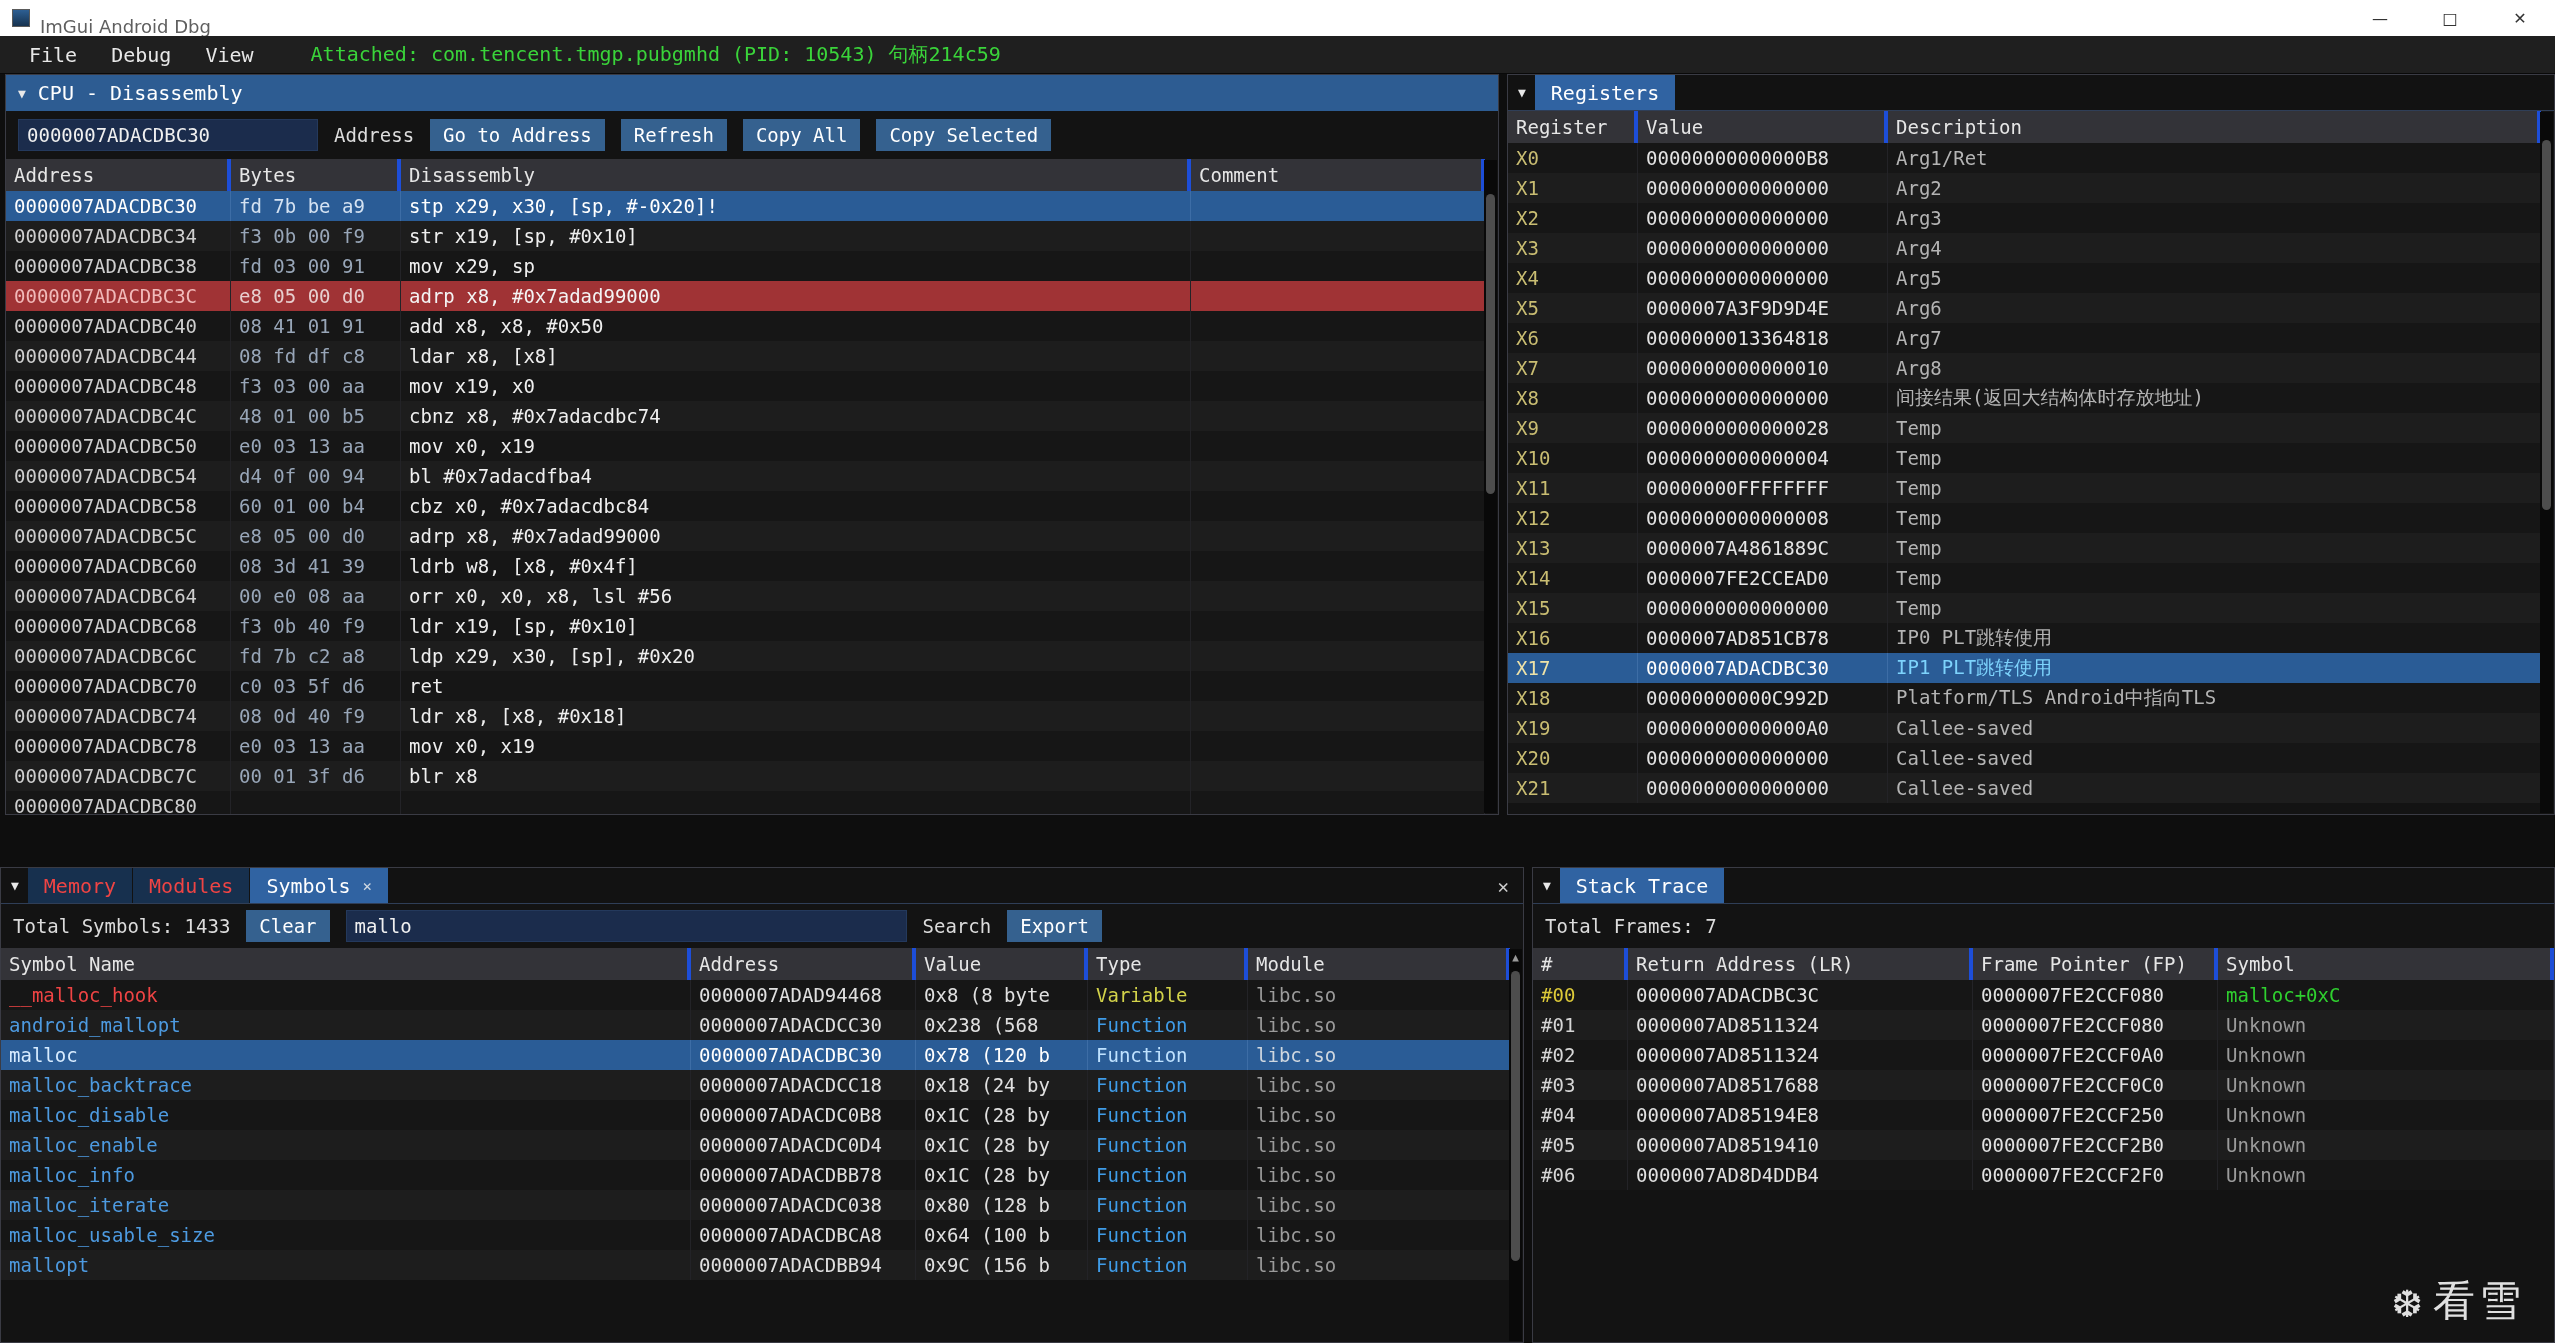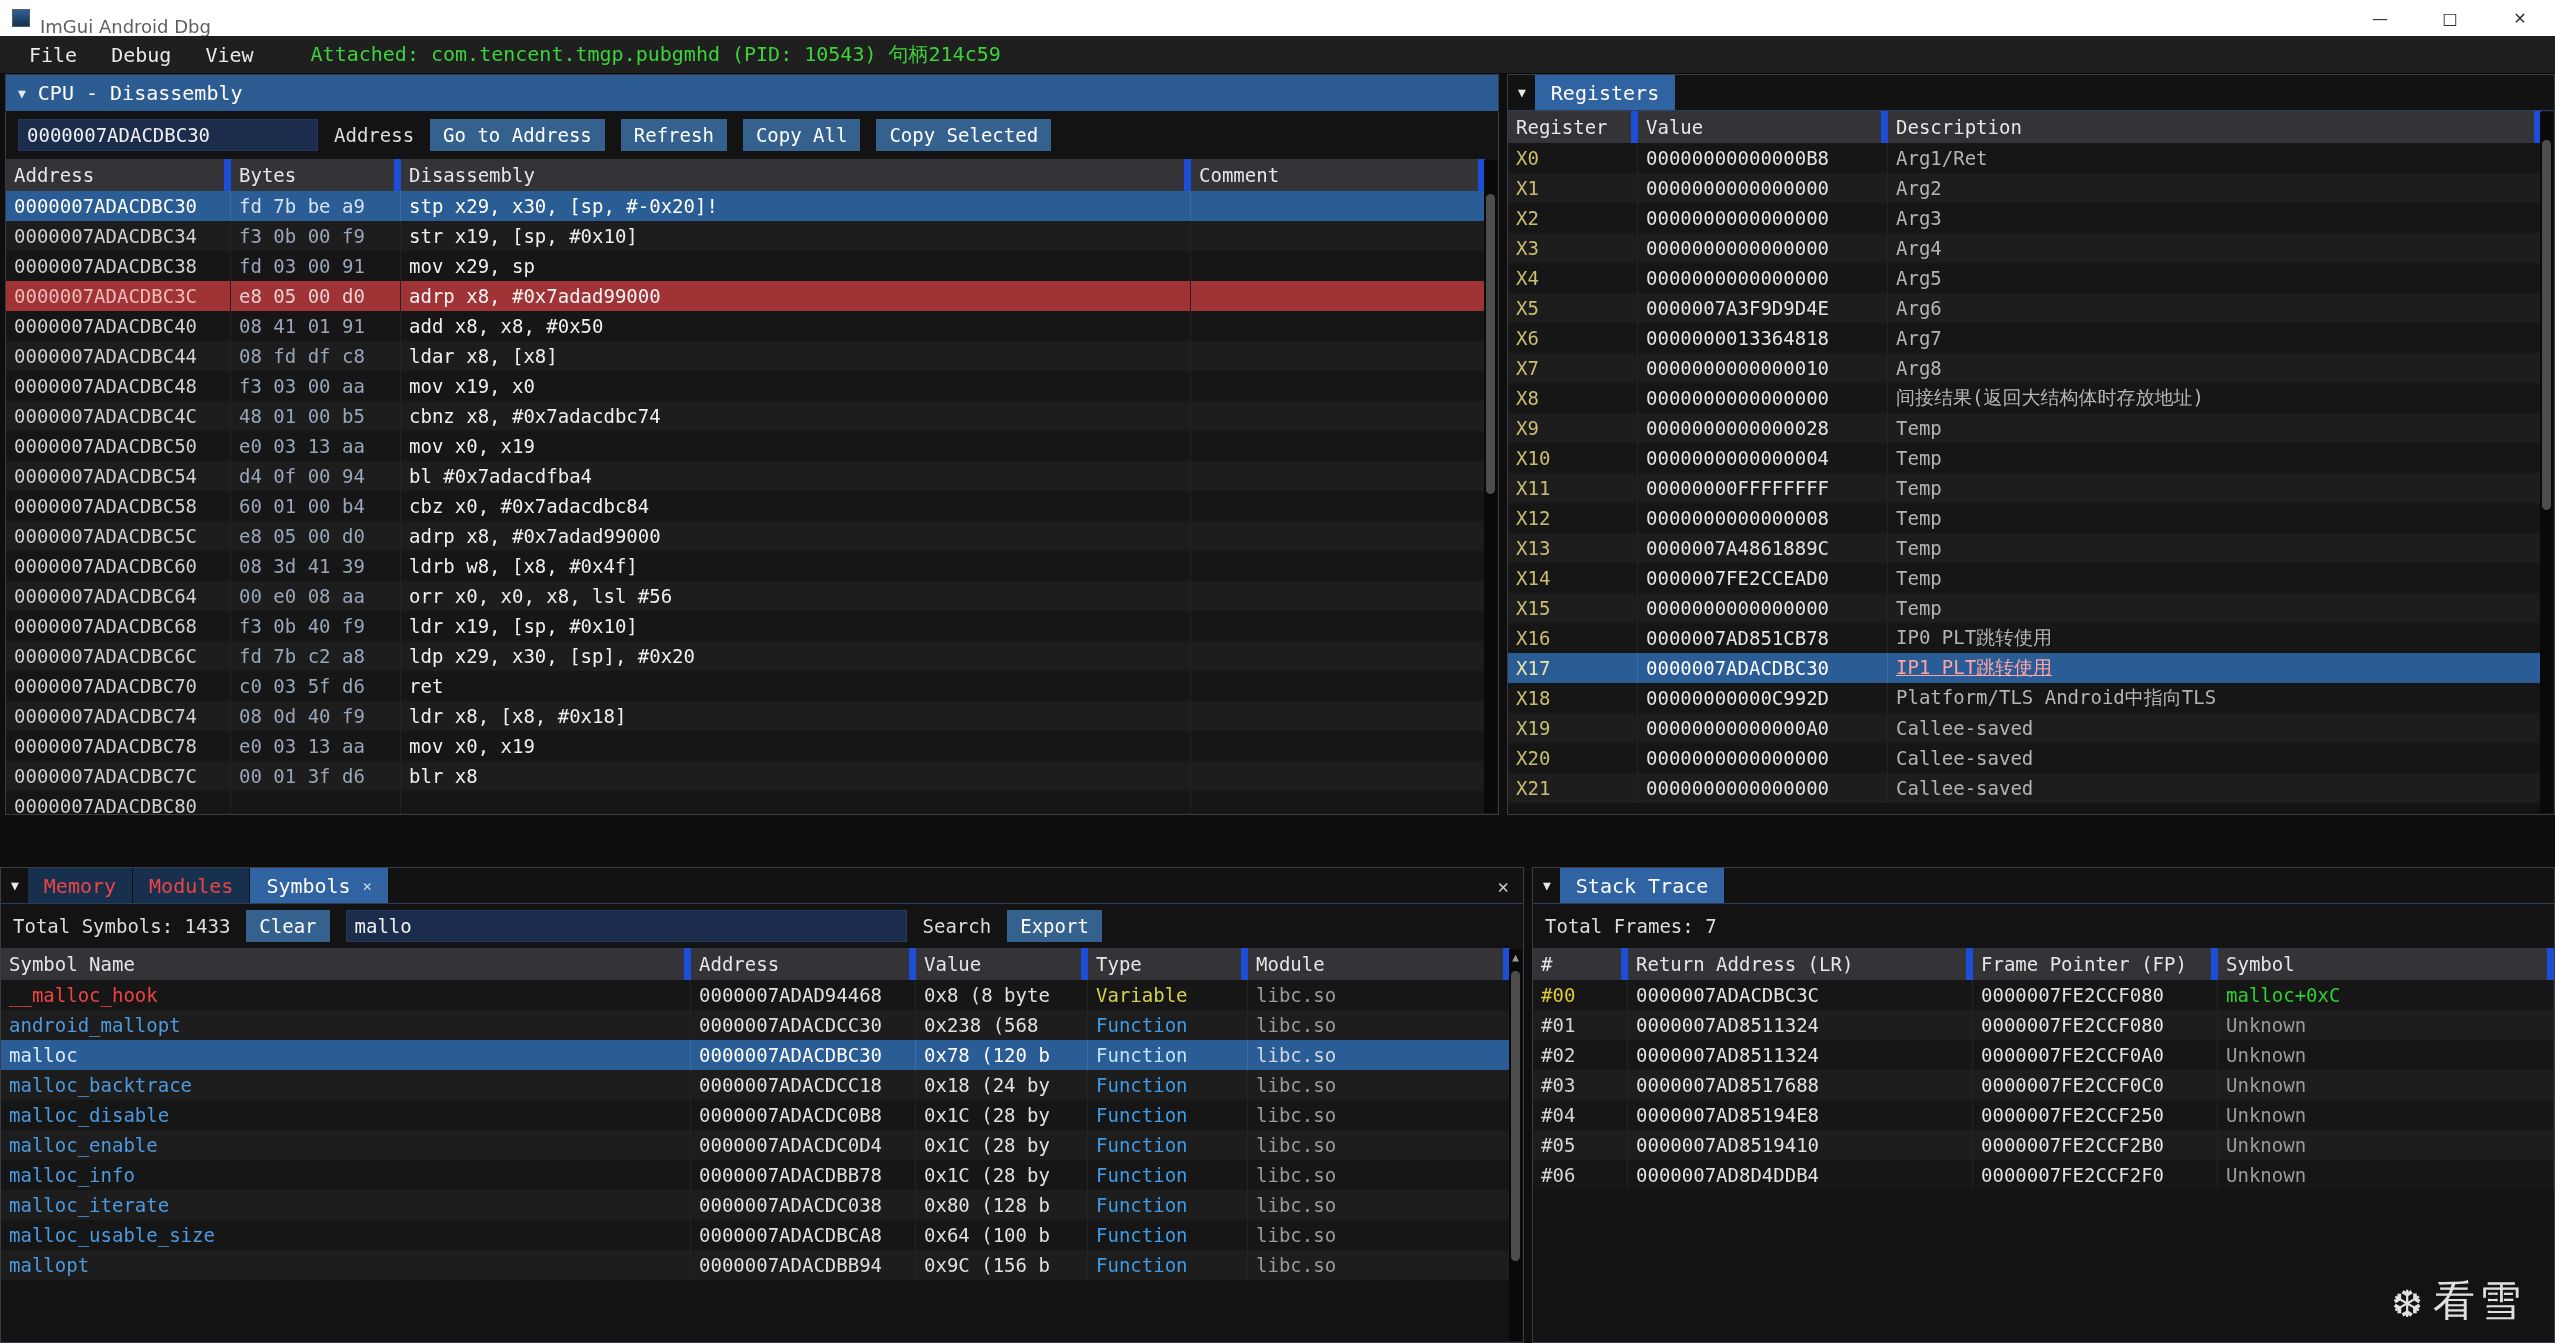--- a/index.html
+++ b/index.html
@@ -38,21 +38,21 @@
   .window-close{margin-left:auto;align-self:center;margin-right:14px;color:#cccccc;font-size:19px;}
 
   .toolbar{height:48px;display:flex;align-items:center;gap:16px;padding:0 12px;flex:0 0 auto;}
   .toolbar.short{height:44px;}
   .inputbox{height:32px;background:#1b2c4c;border:1px solid #24395c;color:#f0f0f0;font-family:inherit;font-size:19px;padding:0 8px;outline:none;}
   .btn{height:32px;background:#35618f;color:#fff;display:flex;align-items:center;padding:0 13px;font-size:19px;white-space:nowrap;}
   .label{color:#dcdcdc;white-space:nowrap;}
 
   
   .thead{height:32px;display:grid;background:#333338;color:#e6e6e6;position:relative;flex:0 0 auto;}
-  .thead .cell{border-right:7px solid #1d4ed8;}
+  .thead .cell{border-right:4px solid #1d4ed8;}
   .tbody{flex:1 1 auto;overflow:hidden;position:relative;}
   .trow{height:30px;display:grid;background:#161616;}
   .trow.alt{background:#1d1d1d;}
   .trow.selected{background:#2a5c96;}
   .trow.current{background:#a03335;}
   .cell{display:flex;align-items:center;padding:0 8px;border-right:1px solid #232327;overflow:hidden;white-space:nowrap;height:100%;}
   .pad-scroll{margin-right:13px;}
 
   .disasm-grid{grid-template-columns:225px 170px 790px 1fr;}
   .reg-grid{grid-template-columns:130px 250px 1fr;}
@@ -77,21 +77,21 @@
   .c-module{color:#9b9b9b;}
   .c-idx{color:#d6d6d6;}
   .c-lr,.c-fp{color:#e2e2e2;}
   .c-sym-green{color:#2fd02f;}
   .c-sym-unknown{color:#9b9b9b;}
   .trow.active-frame .c-idx{color:#ddca39;}
 
   .trow.selected .cell{color:#ffffff;border-right-color:#3d6da6;}
   .trow.selected .c-bytes{color:#d4e2f2;}
   .trow.selected .c-reg{color:#efe3a8;}
-  .trow.selected .c-desc{color:#fca5a5;text-decoration:underline;}
+  .trow.selected .c-desc{color:#7dd3fc;}
   .trow.selected .c-name{color:#d8ecff;}
   .trow.selected .type-Function{color:#bfe2ff;}
   .trow.selected .c-module{color:#d0d8e0;}
 
   
   .vscroll{position:absolute;width:13px;background:#090909;}
   .vthumb{position:absolute;left:2px;width:9px;background:#4d4d4d;border-radius:5px;}
   .scroll-up{position:absolute;top:2px;left:0;width:100%;text-align:center;font-size:11px;color:#9a9a9a;}
 
   

